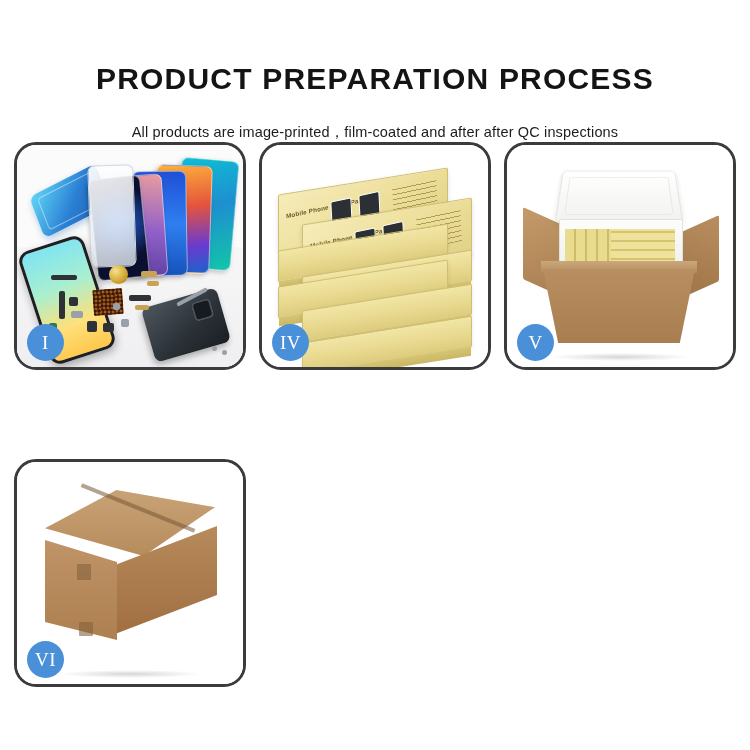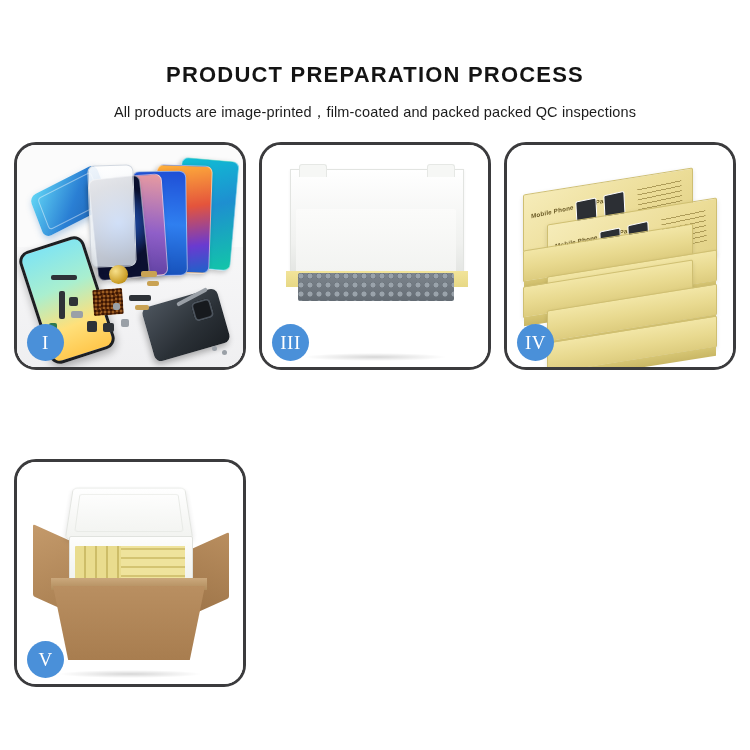--- a/index.html
+++ b/index.html
@@ -16,23 +16,23 @@
   }
 
   
   .header {
     position: absolute;
     top: 0; left: 0;
     width: 750px;
     text-align: center;
   }
   .title {
-    margin: 0;
-    padding-top: 56px;
-    font-size: 22px;
+    margin: 16px;
+    padding-top: 44px;
+    font-size: 30px;
     line-height: 38px;
     letter-spacing: 1.2px;
     font-weight: 700;
     color: #141414;
     font-family: "Liberation Sans", sans-serif;
   }
   .subtitle {
     margin: 0;
     padding-top: 9px;
     font-size: 14.5px;
@@ -435,21 +435,21 @@
     position: absolute;
     left: 18%; right: 18%; bottom: 6px; height: 8px;
     background: radial-gradient(ellipse at center, rgba(0,0,0,.16), rgba(0,0,0,0) 70%);
   }
 </style>
 </head>
 <body>
 
 <div class="header">
   <h1 class="title">PRODUCT PREPARATION PROCESS</h1>
-  <p class="subtitle">All products are image-printed，film-coated and packed packed QC inspections</p>
+  <p class="subtitle">All products are image-printed，film-coated and after after QC inspections</p>
 </div>
 
 <div class="grid">
 
   <div class="panel">
     <div class="panel-inner p1">
       <div class="floor"></div>
 
       <div class="blue-film"></div>
 
@@ -482,31 +482,20 @@
       <div class="part lt" style="left:104px;top:174px;width:8px;height:8px;"></div>
       <div class="part lt" style="left:96px;top:158px;width:7px;height:7px;"></div>
       <div class="part lt" style="right:26px;bottom:16px;width:5px;height:5px;border-radius:50%;"></div>
       <div class="part lt" style="right:16px;bottom:12px;width:5px;height:5px;border-radius:50%;"></div>
       <div class="part lt" style="right:34px;top:150px;width:34px;height:4px;transform:rotate(-28deg);"></div>
     </div>
     <div class="badge">I</div>
   </div>
 
 
-  <div class="panel">
-    <div class="panel-inner p3">
-      <div class="lid3"></div>
-      <div class="foam3"></div>
-      <div class="wall3"></div>
-      <div class="bubblefill"></div>
-      <div class="boxbase3"></div>
-      <div class="shadow-soft"></div>
-    </div>
-    <div class="badge">III</div>
-  </div>
 
   <div class="panel">
     <div class="panel-inner p4">
       <div class="stack">
 
         <div class="lidface" style="left:2px; top:18px;">
           <div class="lidlabel">Mobile Phone Spare Parts</div>
           <div class="lidthumb" style="left:52px;top:14px;"></div>
           <div class="lidthumb" style="left:80px;top:12px;"></div>
           <div class="lidlines"></div>
@@ -547,14 +536,26 @@
       <div class="foamBox"></div>
       <div class="yellowGoods"></div>
       <div class="yellowGoods2"></div>
       <div class="cartonLip"></div>
       <div class="cartonBody"></div>
       <div class="shadow-soft"></div>
     </div>
     <div class="badge">V</div>
   </div>
 
+  <div class="panel">
+    <div class="panel-inner p6">
+      <div class="cart6top"></div>
+      <div class="cart6side"></div>
+      <div class="cart6front"></div>
+      <div class="seam6"></div>
+      <div class="tape6" style="left:60px;top:102px;width:14px;height:16px;"></div>
+      <div class="tape6" style="left:62px;top:160px;width:14px;height:14px;"></div>
+      <div class="shadow-soft"></div>
+    </div>
+    <div class="badge">VI</div>
+  </div>
 
 </div>
 
 </body></html>

